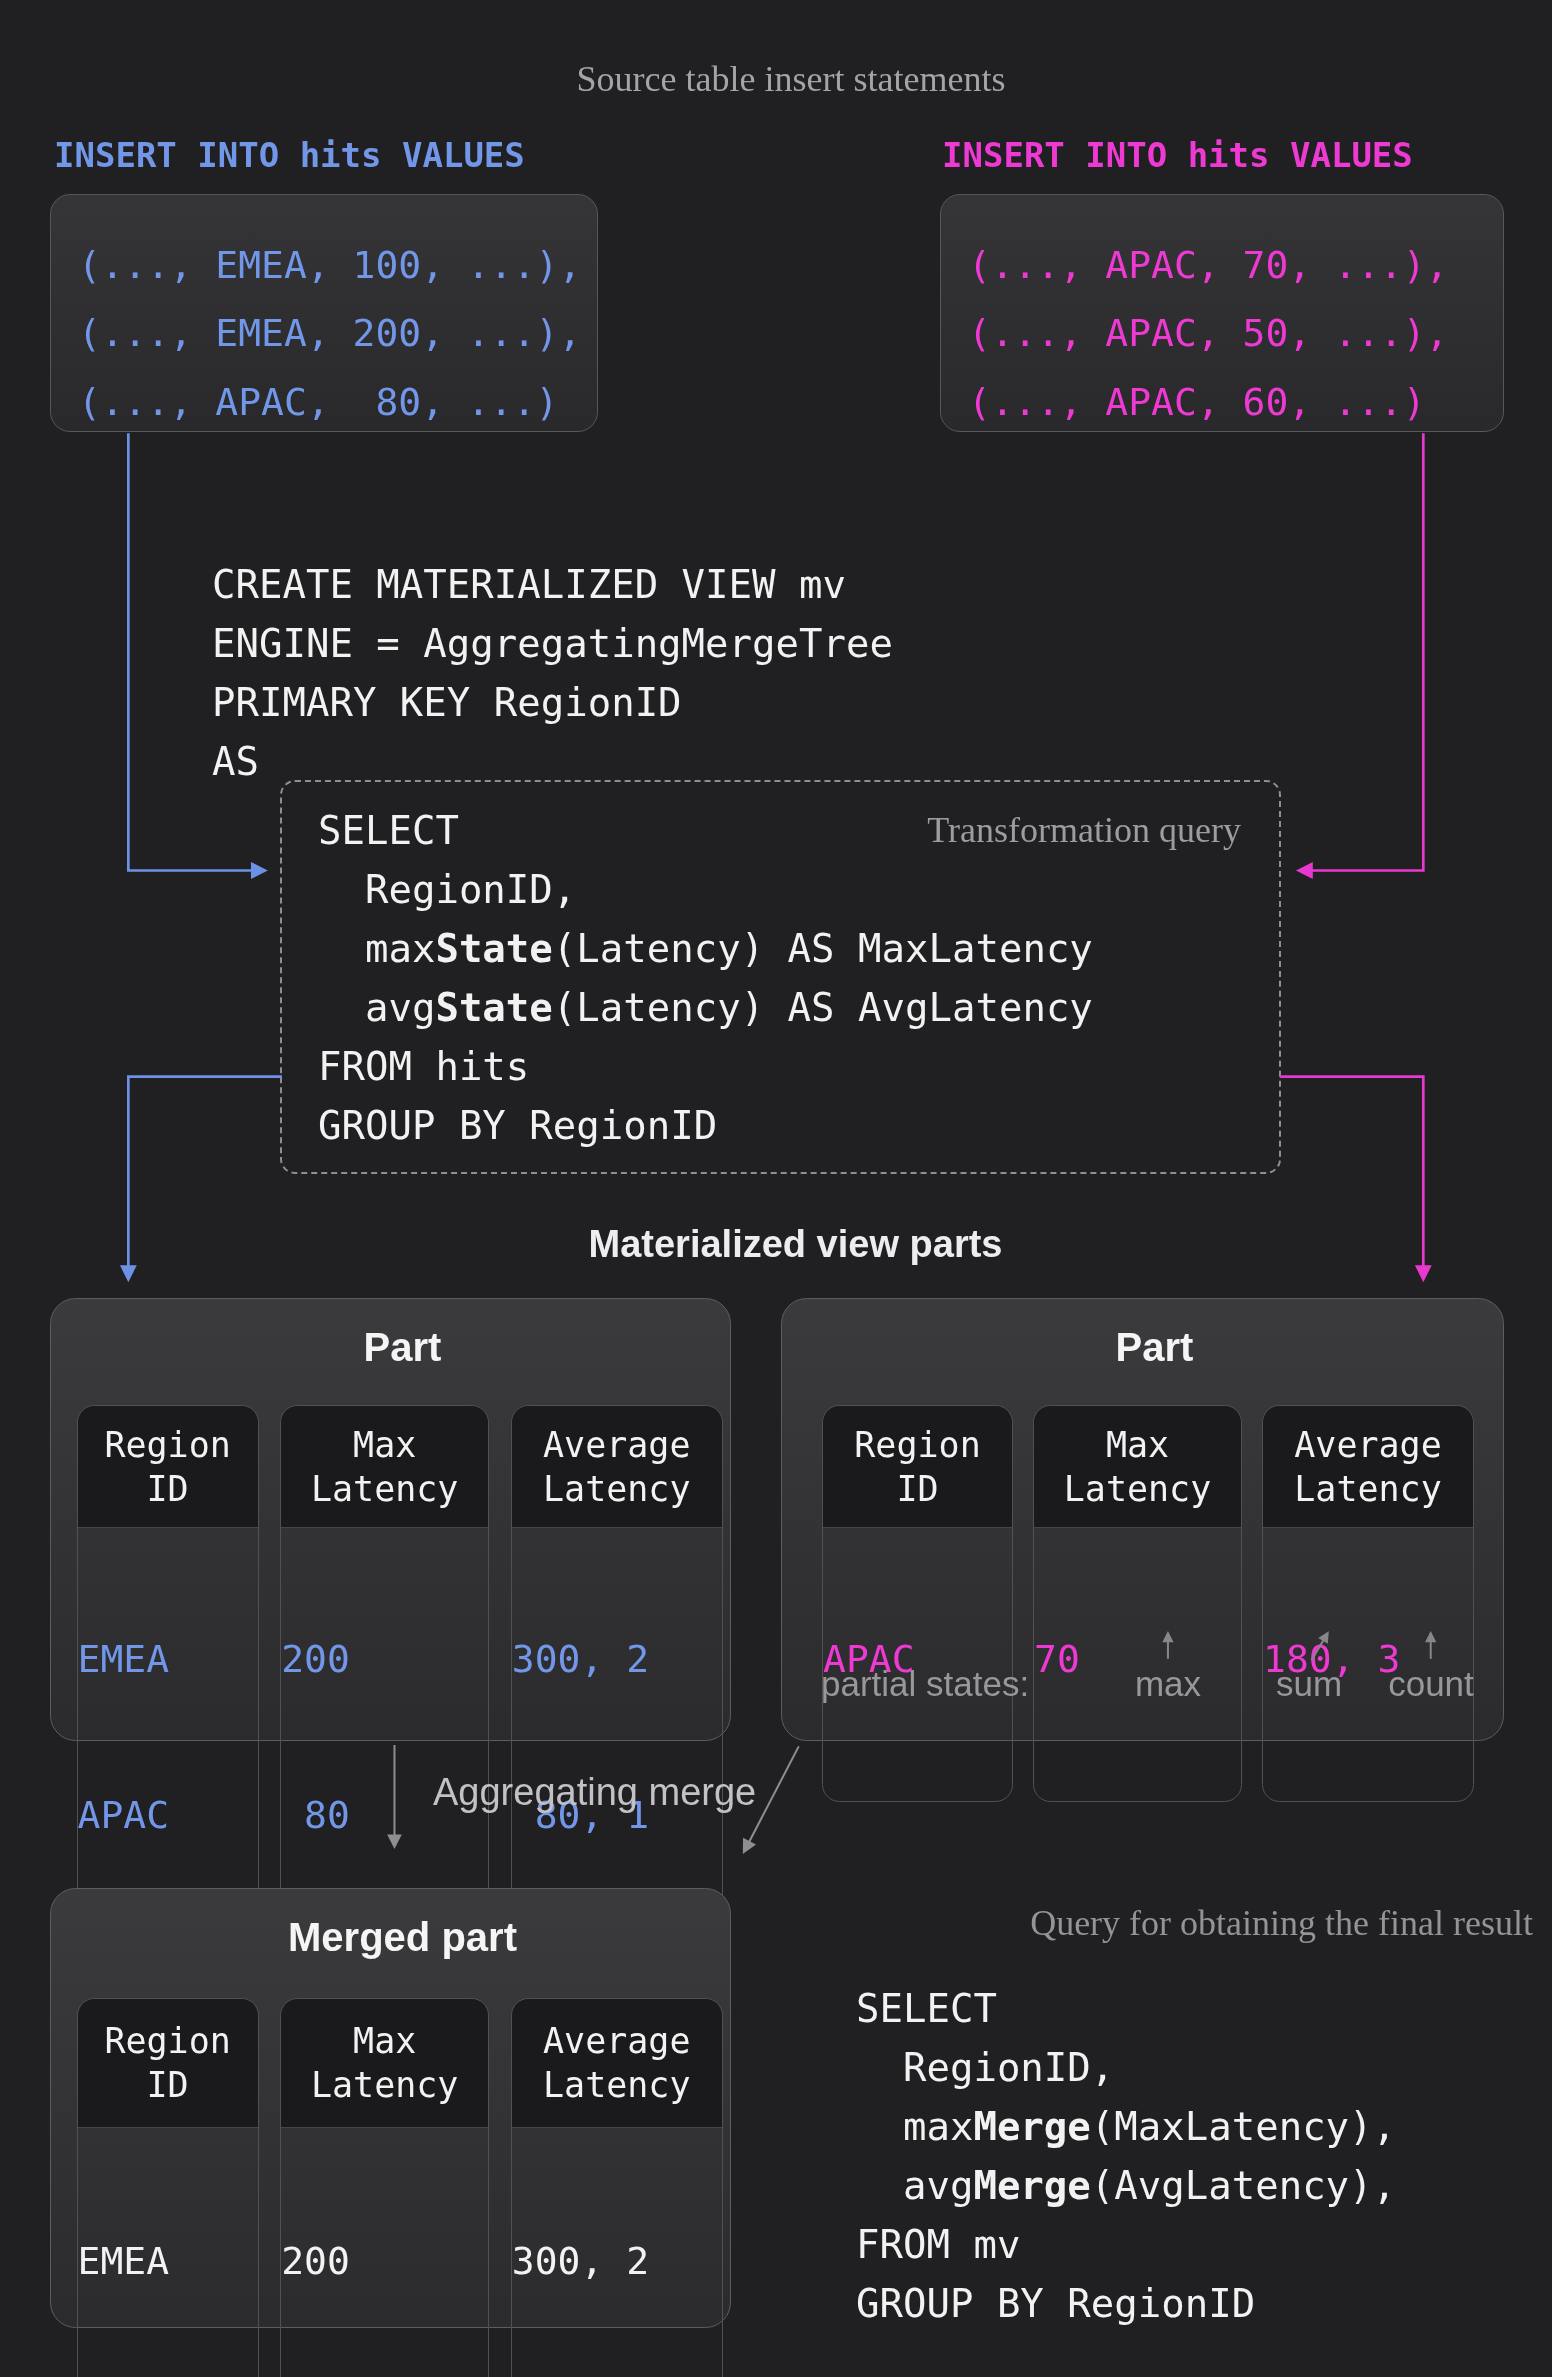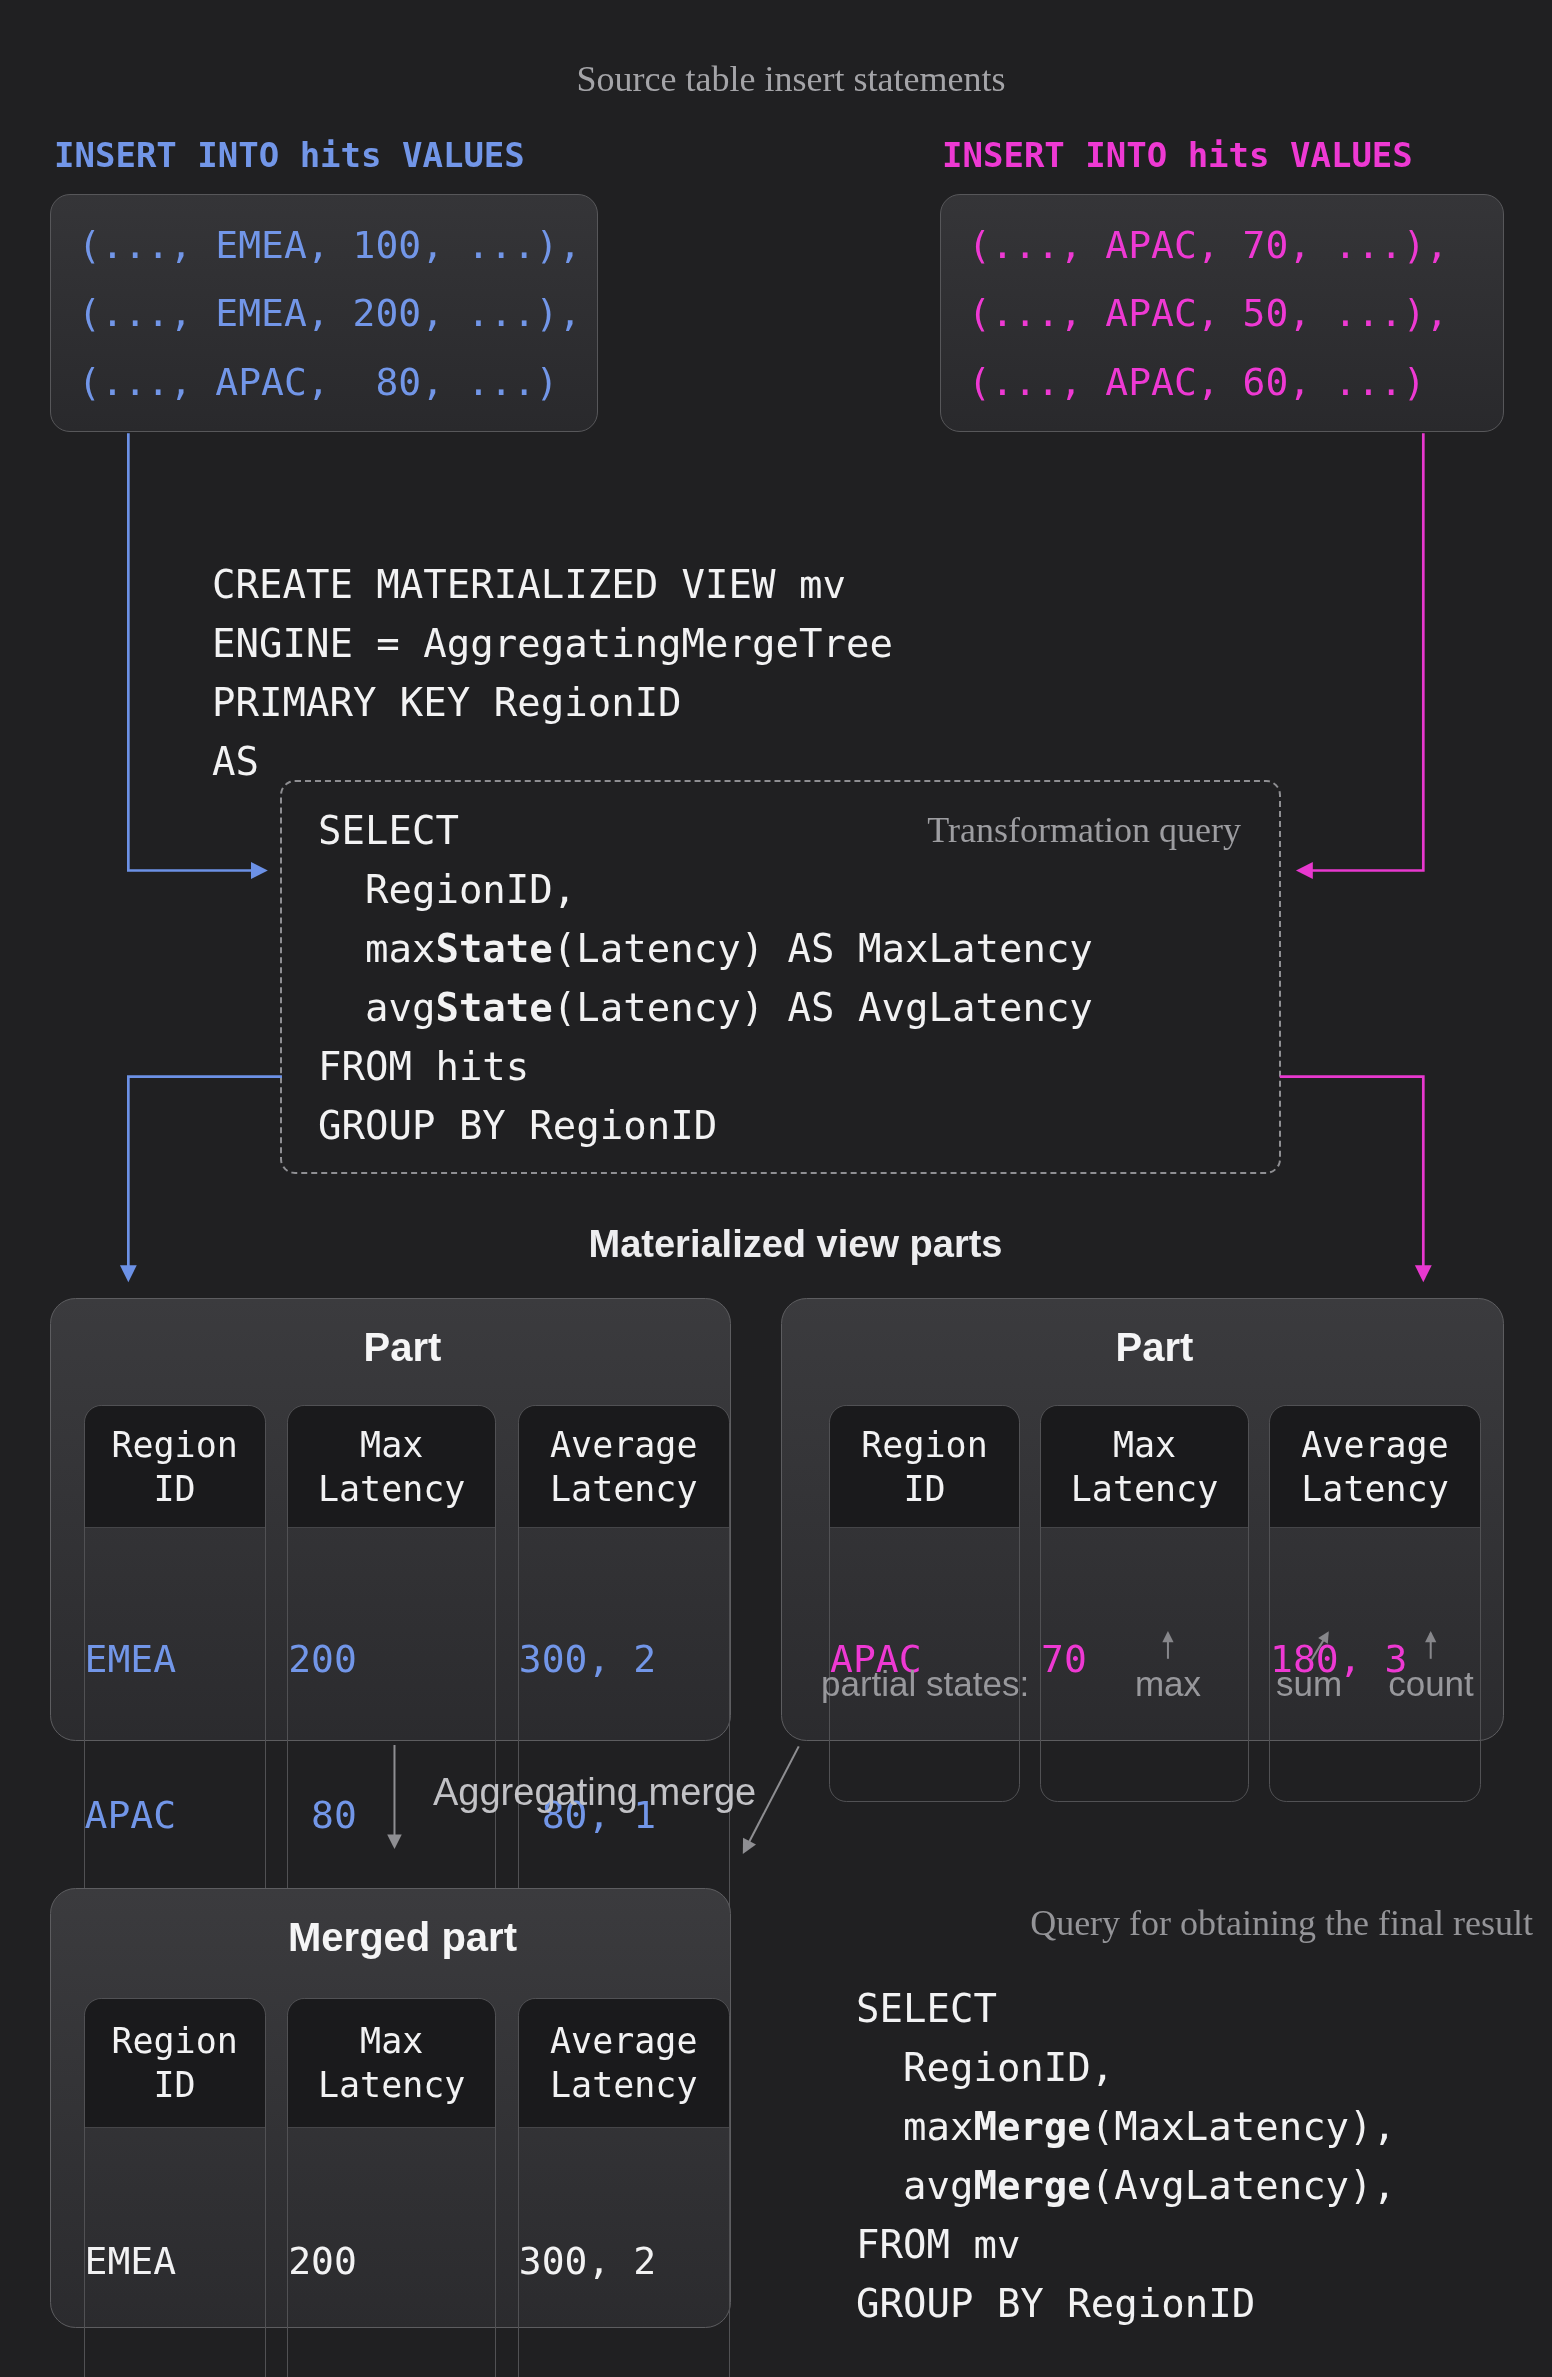--- a/index.html
+++ b/index.html
@@ -10,26 +10,26 @@
   .sans-label{font-family:Liberation Serif, serif;font-size:36px;color:#9a9a9e;padding-left:29px;}
   .code-line{font-family:"DejaVu Sans Mono",monospace;font-size:39px;line-height:59px;
              white-space:pre;color:#f2f2f3;}
   .code-line b{font-weight:bold;}
   .insert-label{font-family:"DejaVu Sans Mono",monospace;font-size:34px;font-weight:bold;}
   .blue{color:#7296e8;}
   .magenta{color:#ee39d3;}
   .round-box{position:absolute;border-radius:20px;border:1.3px solid #57575a;
              background:linear-gradient(180deg,#353538 0%,#29292c 100%);box-sizing:border-box;}
   .insert-rows{display:flex;flex-direction:column;justify-content:space-evenly;height:100%;
-               padding-left:27px;}
+               padding-left:27px;margin-top:20px;}
   .insert-rows .code-line{font-size:38px;line-height:38px;}
   .part-box{border-radius:25.6px;border:1.3px solid #5d5d60;
             background:linear-gradient(180deg,#3b3b3e 0%,#2b2b2e 100%);}
   .part-title{margin-top:25.6px;text-align:center;font-size:40px;font-weight:bold;color:#f5f5f6;margin-left:24px;}
-  .cols{position:absolute;display:flex;margin-left:7px;}
+  .cols{position:absolute;display:flex;}
   .col{border:1.3px solid #515154;border-radius:17.5px;overflow:hidden;box-sizing:border-box;}
   .col-head{background:#1a1a1c;border-bottom:1.3px solid #454548;color:#f2f2f3;
             font-family:"DejaVu Sans Mono",monospace;font-size:35px;line-height:44px;
             text-align:center;display:flex;align-items:center;justify-content:center;}
   .col-vals{font-family:"DejaVu Sans Mono",monospace;font-size:38px;
             white-space:pre;}
   .dashed-box{position:absolute;border:2px dashed #8f8f93;border-radius:15px;box-sizing:border-box;}
   .parts-heading{font-size:38px;font-weight:bold;color:#ededef;margin-left:38px;}
   .merge-heading{font-size:38px;color:#c2c2c6;}
   .partial-label{font-family:"Liberation Sans",sans-serif;font-size:35px;color:#98989c;}

